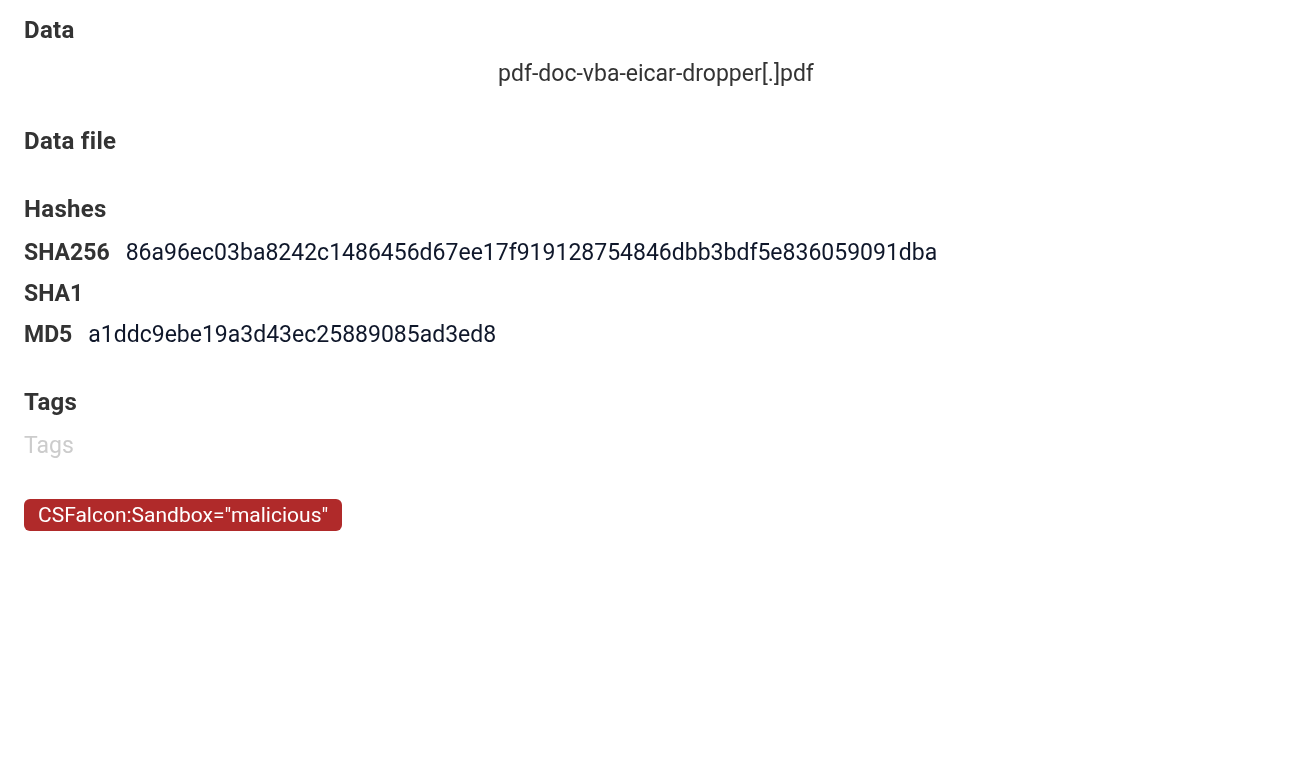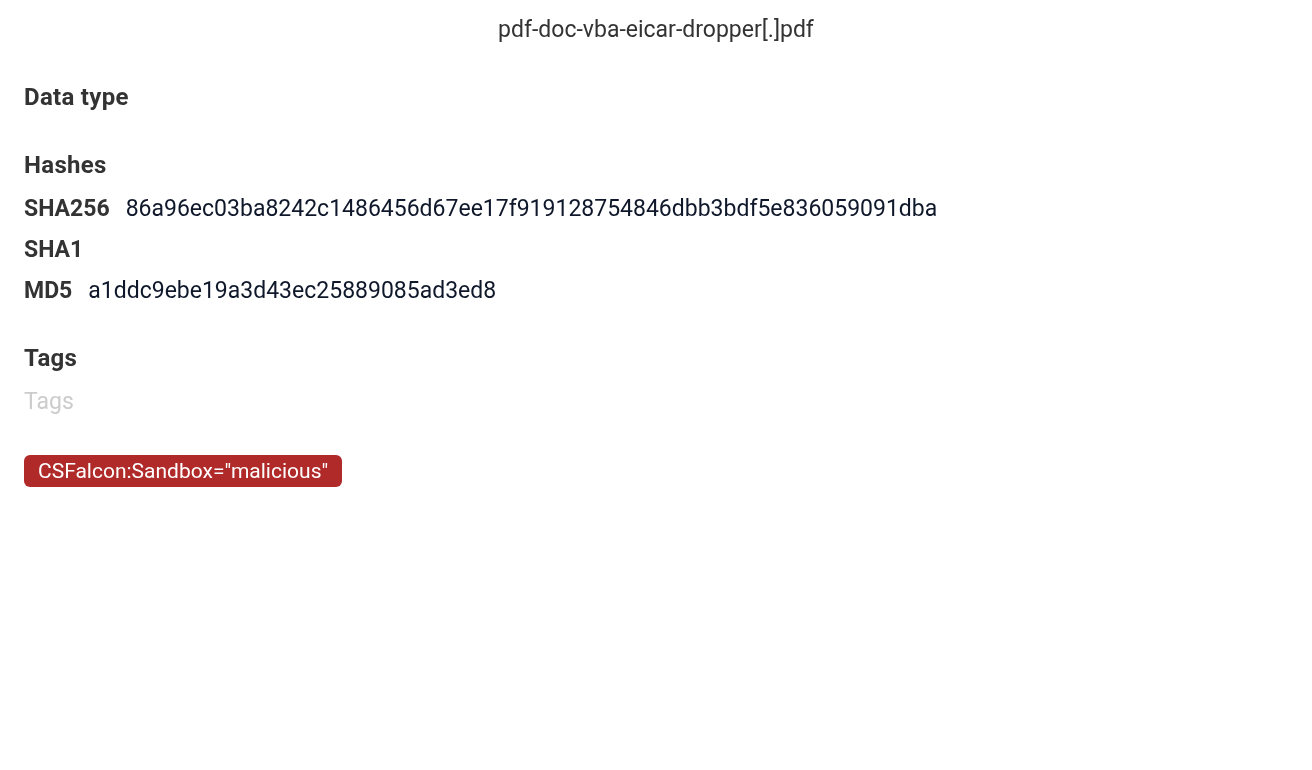--- a/index.html
+++ b/index.html
@@ -60,25 +60,26 @@
     padding: 4px 14px;
     border-radius: 6px;
     font-size: 21px;
     font-weight: 400;
   }
 </style>
 </head>
 <body>
 
 <div class="section">
+  <div class="section-heading">Data</div>
   <div class="section-value">pdf-doc-vba-eicar-dropper[.]pdf</div>
 </div>
 
 <div class="section">
-  <div class="section-heading">Data type</div>
+  <div class="section-heading">Data file</div>
 </div>
 
 <div class="section">
   <div class="section-heading">Hashes</div>
   <div class="hash-row">
     <span class="hash-label">SHA256</span>
     <span class="hash-value">86a96ec03ba8242c1486456d67ee17f919128754846dbb3bdf5e836059091dba</span>
   </div>
   <div class="hash-row">
     <span class="hash-label">SHA1</span>

